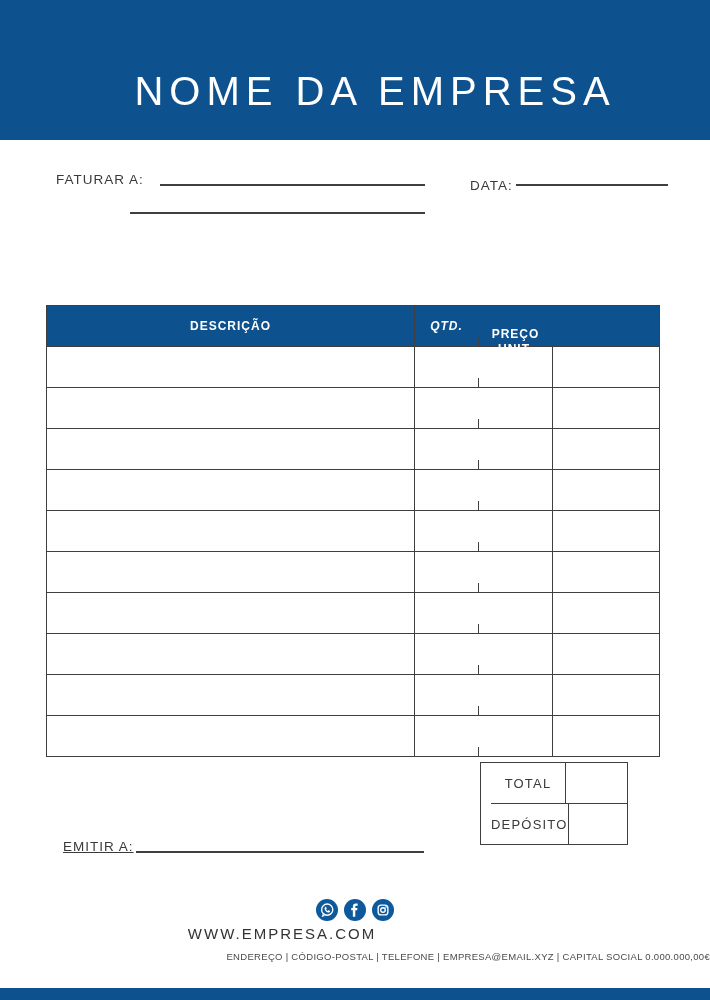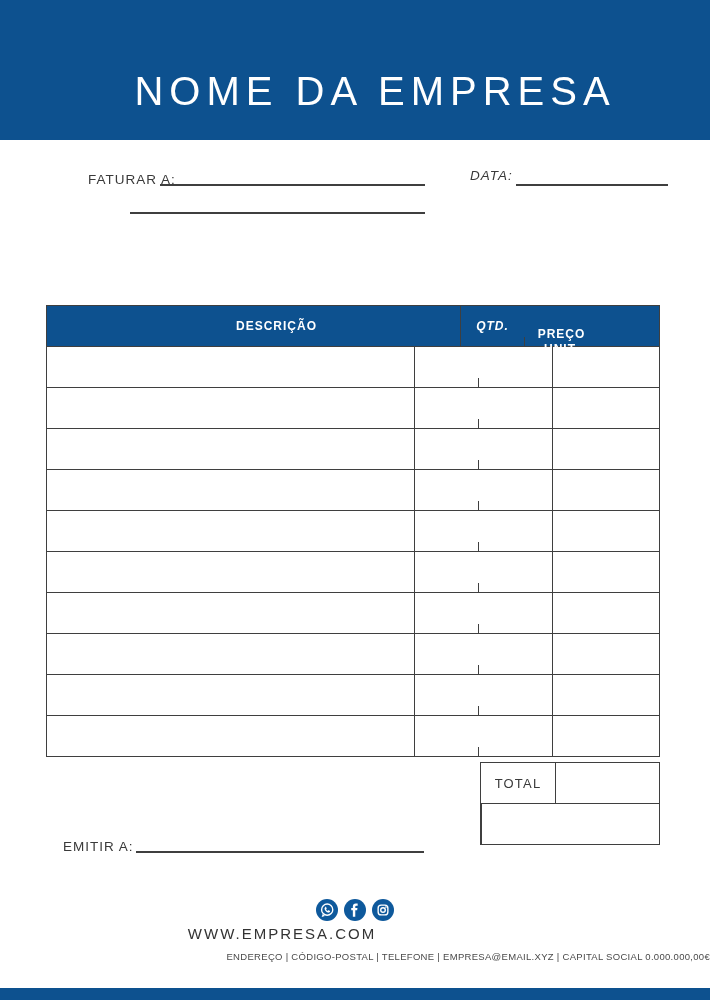--- a/index.html
+++ b/index.html
@@ -12,30 +12,30 @@
   .band-top{position:absolute;left:0;top:0;width:710px;height:140px;background:var(--blue);}
   .company-title{
     position:absolute;left:0;top:71px;width:710px;text-align:center;
     color:#ffffff;font-size:40px;font-weight:500;letter-spacing:6px;line-height:1;white-space:nowrap;margin-left:20px;
   }
   
   .lbl{position:absolute;color:var(--tdark);font-size:13.5px;font-weight:500;letter-spacing:1px;white-space:nowrap;}
   .fill-line{position:absolute;height:0;border-bottom:2px solid var(--line);}
   
   .tbl{position:absolute;left:46px;top:305px;width:614px;border:1.5px solid var(--line);box-sizing:border-box;background:#fff;}
-  .thead{display:flex;height:40px;background:var(--blue);align-items:stretch;padding-left:46px;}
+  .thead{display:flex;height:40px;background:var(--blue);align-items:stretch;}
   .thead .c{color:#fff;font-size:12px;font-weight:600;letter-spacing:1px;display:flex;align-items:center;justify-content:center;text-align:center;line-height:1.25;}
   .trow{display:flex;height:40px;border-top:1.5px solid var(--line);}
   .c{box-sizing:border-box;}
   .c1{flex:0 0 367px;}
   .c2{flex:0 0 64px;border-left:1.5px solid var(--line);font-style:italic;}
   .c3{flex:0 0 74px;border-left:1.5px solid var(--line);margin-top:31px;}
   .c4{flex:1 1 auto;border-left:1.5px solid var(--line);}
   
-  .totals{position:absolute;left:480px;top:762px;width:180px;border:1.5px solid var(--line);box-sizing:border-box;background:#fff;}
+  .totals{position:absolute;left:480px;top:762px;width:148px;border:1.5px solid var(--line);box-sizing:border-box;background:#fff;padding-left:10px;}
   .totrow{display:flex;height:40px;}
   .totrow + .totrow{border-top:1.5px solid var(--line);}
   .totlabel{flex:0 0 74px;display:flex;align-items:center;justify-content:center;
     color:var(--tdark);font-size:13px;font-weight:500;letter-spacing:1.2px;white-space:nowrap;}
   .totvalue{flex:1 1 auto;border-left:1.5px solid var(--line);}
   
   .social{position:absolute;left:0;top:899px;width:710px;display:flex;justify-content:center;gap:6px;}
   .sicon{width:22px;height:22px;display:block;}
   .website{position:absolute;left:0;top:925px;width:564px;text-align:center;
     color:#333333;font-size:15px;font-weight:500;letter-spacing:2px;white-space:nowrap;}
@@ -44,25 +44,25 @@
   .band-bottom{position:absolute;left:0;bottom:0;width:710px;height:12px;background:var(--blue);}
 </style>
 </head>
 <body>
 
 <div class="page" style="--blue: #0d518f; --iconblue: #0e599c; --line: #3f3f3f; --tdark: #3a3a3a; --tgray: #4a4a4a;">
 
   <div class="band-top"></div>
   <div class="company-title">NOME DA EMPRESA</div>
 
-  <div class="lbl" style="left:88px;top:172px;">FATURAR A:</div>
+  <div class="lbl" style="left:56px;top:172px;">FATURAR A:</div>
   <div class="fill-line" style="left:160px;top:184px;width:265px;"></div>
   <div class="fill-line" style="left:130px;top:212px;width:295px;"></div>
 
-  <div class="lbl" style="left:470px;top:168px;font-style:italic;">DATA:</div>
+  <div class="lbl" style="left:470px;top:178px;">DATA:</div>
   <div class="fill-line" style="left:516px;top:184px;width:152px;"></div>
 
   <div class="tbl">
     <div class="thead">
       <div class="c c1">DESCRIÇÃO</div>
       <div class="c c2">QTD.</div>
       <div class="c c3">PREÇO UNIT.</div>
     </div>
     <div id="table-body">
         <div class="trow">
@@ -127,25 +127,26 @@
         </div>
       </div>
   </div>
 
   <div class="totals">
     <div class="totrow">
       <div class="totlabel">TOTAL</div>
       <div class="totvalue"></div>
     </div>
     <div class="totrow">
+      <div class="totlabel">DEPÓSITO</div>
       <div class="totvalue"></div>
     </div>
   </div>
 
-  <div class="lbl" style="left:63px;top:839px;">EMITIR A:</div>
+  <div class="lbl" style="left:63px;top:839px;text-decoration:underline;">EMITIR A:</div>
   <div class="fill-line" style="left:136px;top:851px;width:288px;"></div>
 
   <div class="social">
     <svg class="sicon" viewBox="0 0 24 24">
       <circle cx="12" cy="12" r="12" fill="#0e599c"></circle>
       <circle cx="12.2" cy="11.6" r="6.1" fill="none" stroke="#ffffff" stroke-width="1.5"></circle>
       <path d="M7.4 16.2 L6.2 19.6 L9.7 18.6 Z" fill="#ffffff"></path>
       <path d="M9.9 8.7c.5-.3 1-.1 1.2.3l.5 1c.15.3.05.62-.2.87l-.45.42c.32.72.98 1.38 1.7 1.73l.45-.45c.25-.25.57-.32.87-.17l1 .5c.45.22.6.7.3 1.12-.42.6-1.13.97-1.88.82-1.92-.4-3.62-2.1-4.02-4.02-.15-.75.18-1.52.83-1.85z" fill="#ffffff"></path>
     </svg>
     <svg class="sicon" viewBox="0 0 24 24">

